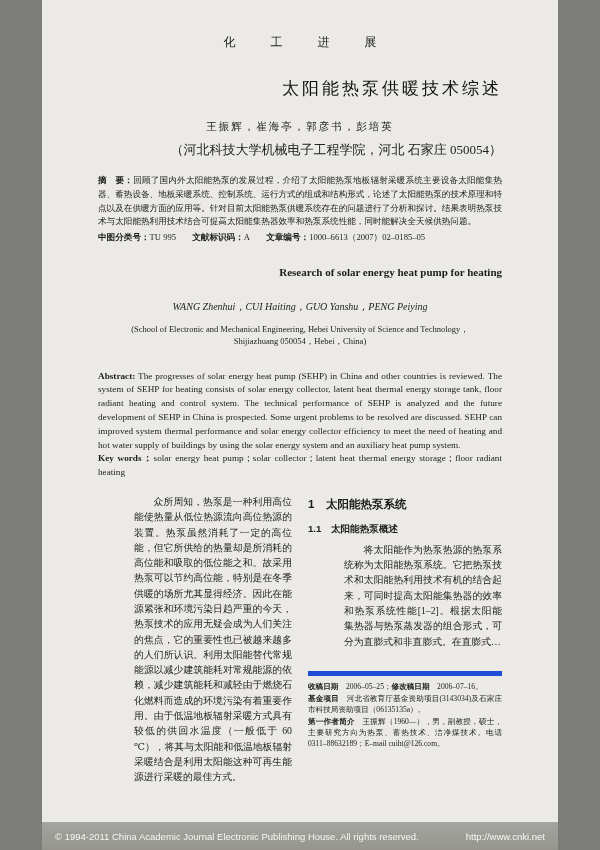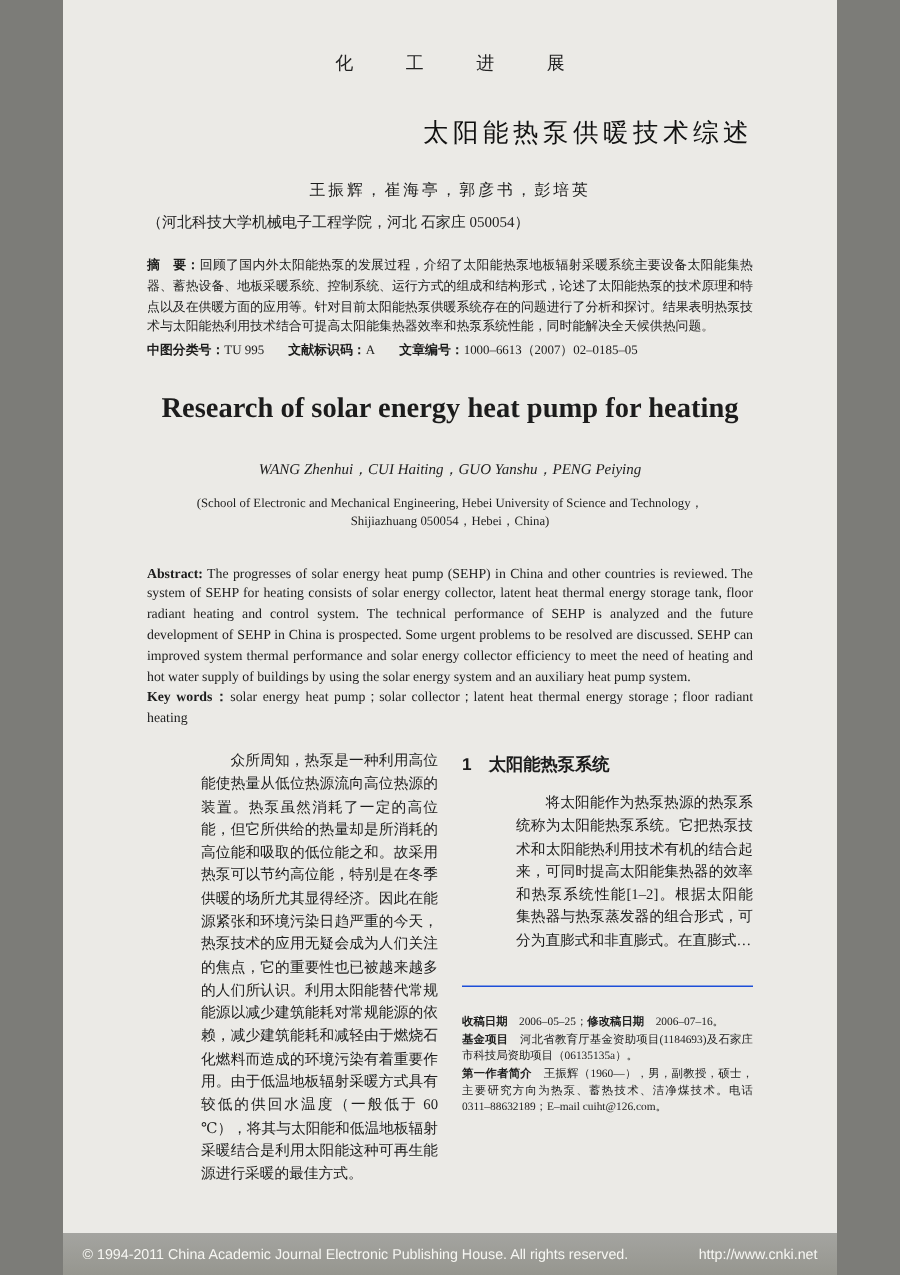--- a/index.html
+++ b/index.html
@@ -20,43 +20,43 @@
   .header-row {
     display:flex; justify-content:space-between; align-items:flex-end;
     font-size:8.5px; margin-top:7px; padding-bottom:5px;
     border-bottom:1px solid #3a3a3a; color:#222;
   }
   .header-row .mid { letter-spacing:.4px; }
 
   
   .title-cn { margin-top:26px; text-align:right; font-size:17px; letter-spacing:3px; color:#111; }
   .authors-cn { margin-top:20px; text-align:center; font-size:10.5px; letter-spacing:2px; }
-  .affil-cn { margin-top:7px; text-align:left; font-size:10px; color:#222; }
+  .affil-cn { margin-top:7px; text-align:right; font-size:13px; color:#222; }
   .abs-cn { margin-top:15px; font-size:8.6px; line-height:1.6; text-align:justify; }
   .abs-cn b, .kw-cn b, .meta-line b { font-weight:bold; }
   .kw-cn { margin-top:2px; font-size:8.6px; line-height:1.6; text-align:justify; }
   .meta-line { margin-top:3px; font-size:8.6px; }
   .meta-line .grp { margin-right:14px; }
 
   
-  .title-en { margin-top:22px; text-align:center; font-size:19px; font-weight:bold; }
+  .title-en { margin-top:22px; text-align:right; font-size:11px; font-weight:bold; }
   .authors-en { margin-top:22px; text-align:center; font-size:10px; font-style:italic; }
   .affil-en { margin-top:9px; text-align:center; font-size:8.5px; line-height:1.45; }
   .abs-en { margin-top:22px; font-size:9.2px; line-height:1.5; text-align:justify; }
   .abs-en b, .kw-en b { font-weight:bold; }
   .kw-en { font-size:9.2px; line-height:1.5; text-align:justify; }
 
   
   .columns { display:flex; gap:16px; margin-top:14px; }
   .col { width:237px; font-size:9.8px; line-height:1.56; text-align:justify; }
   .col p.body { text-indent:2em;margin-left:36px; }
   .sec-heading { font-size:11.5px; font-weight:bold; font-family:"Liberation Sans", sans-serif; margin:2px 0 8px 0; }
   .sub-heading { font-size:9.6px; font-weight:bold; font-family:"Liberation Sans", sans-serif; margin:0 0 5px 0; }
   .footnote {
-    margin-top:22px; border-top:1px solid #1d4ed8; padding-top:17px;
+    margin-top:22px; border-top:5px solid #1d4ed8; padding-top:5px;
     font-size:7.6px; line-height:1.45; text-align:justify; color:#222;
   }
   .footnote b { font-weight:bold; }
   .footnote .fn-line { margin-bottom:1px; }
 
   
   .footer-bar {
     position:absolute; left:0; bottom:0; width:100%; height:28px;
     background:linear-gradient(#a4a4a0,#96968f);
     color:#f7f7f3;
@@ -99,25 +99,26 @@
     <p class="kw-en"><b>Key words：</b><span>solar energy heat pump；solar collector；latent heat thermal energy storage；floor radiant heating</span></p>
 
     <div class="columns">
 
       <div class="col">
         <p class="body">众所周知，热泵是一种利用高位能使热量从低位热源流向高位热源的装置。热泵虽然消耗了一定的高位能，但它所供给的热量却是所消耗的高位能和吸取的低位能之和。故采用热泵可以节约高位能，特别是在冬季供暖的场所尤其显得经济。因此在能源紧张和环境污染日趋严重的今天，热泵技术的应用无疑会成为人们关注的焦点，它的重要性也已被越来越多的人们所认识。利用太阳能替代常规能源以减少建筑能耗对常规能源的依赖，减少建筑能耗和减轻由于燃烧石化燃料而造成的环境污染有着重要作用。由于低温地板辐射采暖方式具有较低的供回水温度（一般低于 60 ℃），将其与太阳能和低温地板辐射采暖结合是利用太阳能这种可再生能源进行采暖的最佳方式。</p>
       </div>
 
       <div class="col">
         <div class="sec-heading">1　太阳能热泵系统</div>
+        <div class="sub-heading">1.1　太阳能热泵概述</div>
         <p class="body">将太阳能作为热泵热源的热泵系统称为太阳能热泵系统。它把热泵技术和太阳能热利用技术有机的结合起来，可同时提高太阳能集热器的效率和热泵系统性能[1–2]。根据太阳能集热器与热泵蒸发器的组合形式，可分为直膨式和非直膨式。在直膨式…</p>
 
         <div class="footnote">
           <div class="fn-line"><b>收稿日期</b>　<span>2006–05–25；</span><b>修改稿日期</b>　<span>2006–07–16。</span></div>
-          <div class="fn-line"><b>基金项目</b>　<span>河北省教育厅基金资助项目(1184693)及石家庄市科技局资助项目（06135135a）。</span></div>
+          <div class="fn-line"><b>基金项目</b>　<span>河北省教育厅基金资助项目(3143034)及石家庄市科技局资助项目（06135135a）。</span></div>
           <div class="fn-line"><b>第一作者简介</b>　<span>王振辉（1960—），男，副教授，硕士，主要研究方向为热泵、蓄热技术、洁净煤技术。电话 0311–88632189；E–mail cuiht@126.com。</span></div>
         </div>
       </div>
 
     </div>
   </div>
 
   <div class="footer-bar">
     <span>© 1994-2011 China Academic Journal Electronic Publishing House. All rights reserved.</span>
     <span>http://www.cnki.net</span>

